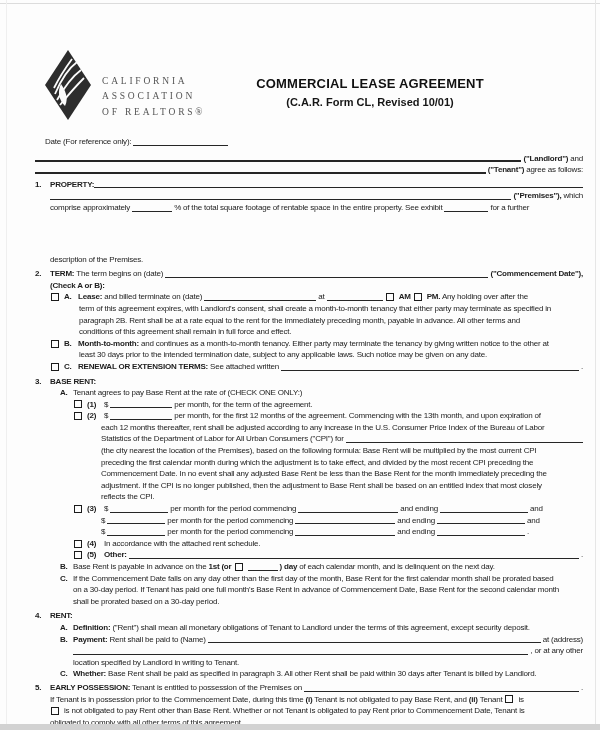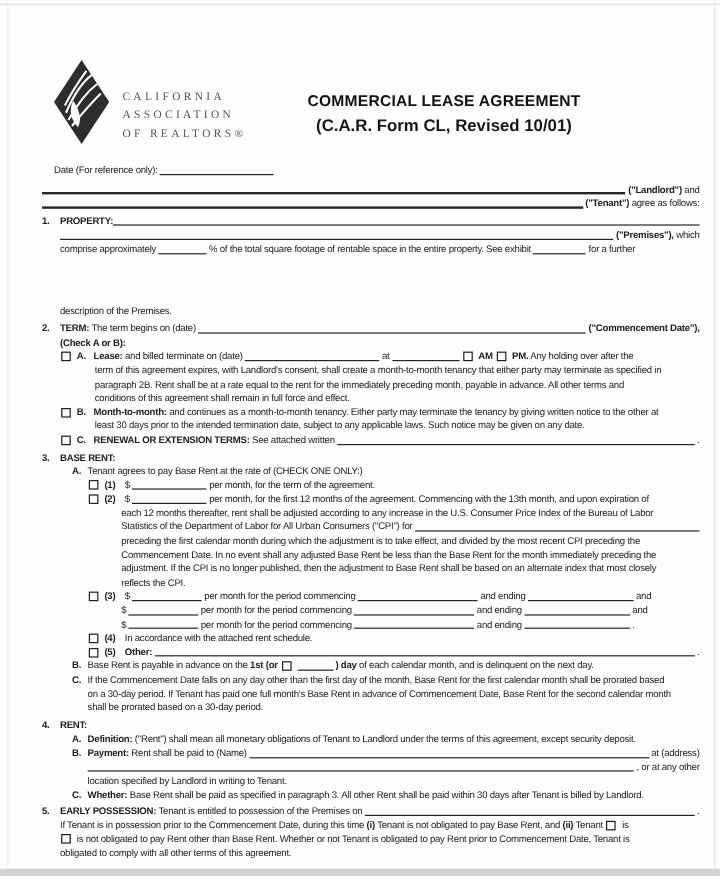--- a/index.html
+++ b/index.html
@@ -10,21 +10,21 @@
   .scan-right{position:absolute;top:0;right:4px;bottom:0;width:1px;background:#e6e6e6;}
   .scan-bottom{position:absolute;left:0;right:0;bottom:0;height:6px;background:#d2d2d2;}
   .content{position:absolute;left:35px;right:17px;top:0;}
   .header{position:relative;height:86px;margin-top:48px;}
   .logo{position:absolute;left:10px;top:2px;display:flex;align-items:flex-end;}
   .logo svg{display:block;}
   .logo-text{margin:10px 0 0 11px;font-family:"Liberation Serif","DejaVu Serif",serif;
              font-size:9.5px;letter-spacing:2.8px;color:#555;line-height:15.5px;white-space:nowrap;}
   .title-block{position:absolute;left:180px;top:28px;width:310px;text-align:center;}
   .title{font-size:13px;font-weight:bold;letter-spacing:0.2px;color:#111;}
-  .subtitle{font-size:14px;font-weight:bold;margin-top:5px;color:#161616;}
+  .subtitle{font-size:11px;font-weight:bold;margin-top:5px;color:#161616;}
   .body{margin-top:2px;}
   .ln{display:flex;align-items:baseline;line-height:11.6px;min-height:11.6px;
       font-size:8px;letter-spacing:-0.2px;}
   .t{white-space:pre;flex-shrink:0;}
   .t.b{font-weight:bold;}
   .bl{flex-shrink:0;align-self:flex-end;margin-bottom:2px;border-bottom:1px solid #262626;height:7px;}
   .bl.fx{flex:1 1 auto;min-width:15px;}
   .bl.thick{border-bottom-width:2px;}
   .cb{flex-shrink:0;width:6px;height:6px;border:1px solid #1b1b1b;align-self:center;
       margin:0 5px 0 1px;background:#fdfdfd;}
@@ -170,27 +170,30 @@
           <span class="t"> per month, for the first 12 months of the agreement. Commencing with the 13th month, and upon expiration of</span>
         </div>
         <div class="ln" style="padding-left: 66px;">
           <span class="t">each 12 months thereafter, rent shall be adjusted according to any increase in the U.S. Consumer Price Index of the Bureau of Labor</span>
         </div>
         <div class="ln" style="padding-left: 66px;">
           <span class="t">Statistics of the Department of Labor for All Urban Consumers ("CPI") for </span>
           <span class="bl fx"></span>
         </div>
         <div class="ln" style="padding-left: 66px;">
+          <span class="t">(the city nearest the location of the Premises), based on the following formula: Base Rent will be multiplied by the most current CPI</span>
+        </div>
+        <div class="ln" style="padding-left: 66px;">
           <span class="t">preceding the first calendar month during which the adjustment is to take effect, and divided by the most recent CPI preceding the</span>
         </div>
         <div class="ln" style="padding-left: 66px;">
           <span class="t">Commencement Date. In no event shall any adjusted Base Rent be less than the Base Rent for the month immediately preceding the</span>
         </div>
         <div class="ln" style="padding-left: 66px;">
-          <span class="t">adjustment. If the CPI is no longer published, then the adjustment to Base Rent shall be based on an alternate index that most closely</span>
+          <span class="t">adjustment. If the CPI is no longer published, then the adjustment to Base Rent shall be based on an entitled index that most closely</span>
         </div>
         <div class="ln" style="padding-left: 66px;">
           <span class="t">reflects the CPI.</span>
         </div>
         <div class="ln" style="padding-left: 38px;">
           <span class="cb"></span>
           <span class="t b" style="width: 17px;">(3)</span>
           <span class="t">$ </span>
           <span class="bl" style="width: 58px;"></span>
           <span class="t"> per month for the period commencing </span>

